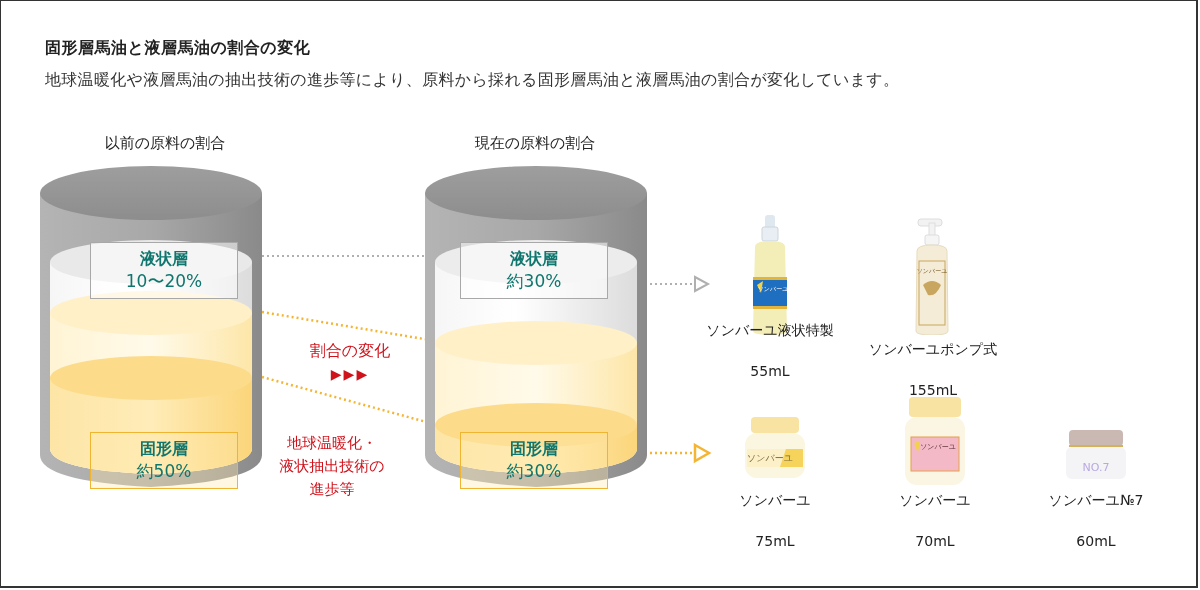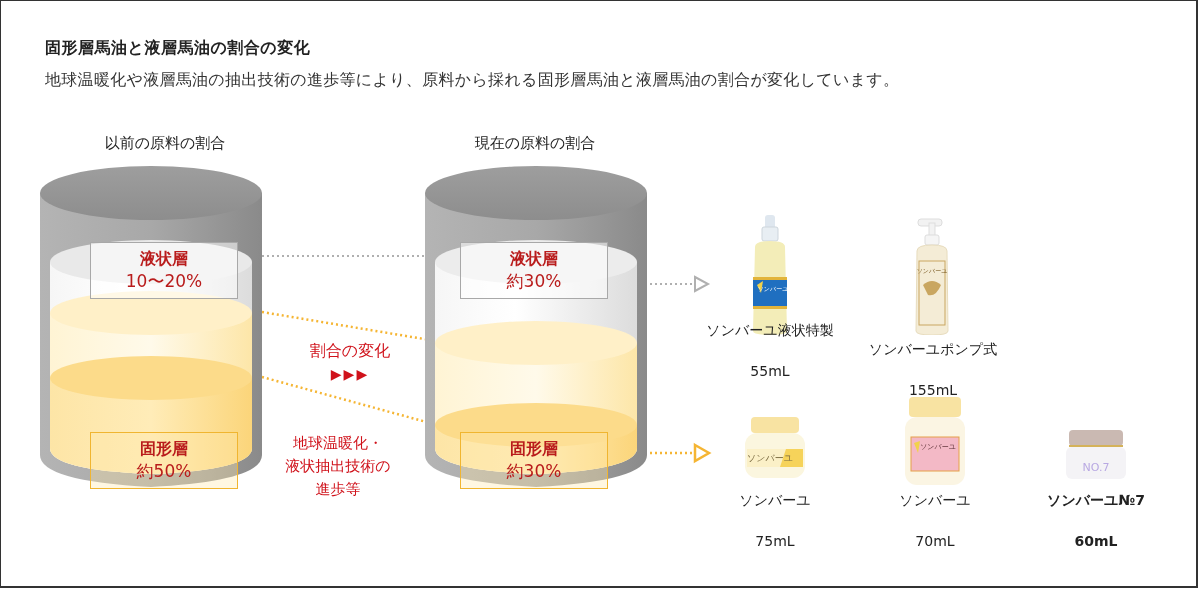--- a/index.html
+++ b/index.html
@@ -3,28 +3,28 @@
 <meta charset="utf-8">
 <style>
   html,body{margin:0;padding:0;background:#fff;}
   body{width:1200px;height:590px;position:relative;overflow:hidden;font-family:"DejaVu Sans","Liberation Sans",sans-serif;color:#333;}
   .frame{position:absolute;left:0;top:0;width:1198px;height:588px;border:1px solid #333;border-right-width:2px;border-bottom-width:2px;box-sizing:border-box;}
   .title{position:absolute;left:45px;top:38px;font-family:"DejaVu Serif","Liberation Serif",serif;font-size:16px;color:#222;letter-spacing:0.5px;font-weight:bold;}
   .subtitle{position:absolute;left:45px;top:70px;font-family:"DejaVu Serif","Liberation Serif",serif;font-size:16px;color:#333;letter-spacing:0.3px;}
   .col-heading{position:absolute;font-size:15px;color:#222;text-align:center;width:220px;}
   .tank{position:absolute;width:222px;height:420px;}
   .tank svg{position:absolute;left:0;top:0;}
-  .layer-box{position:absolute;box-sizing:border-box;text-align:center;font-weight:bold;font-size:16px;line-height:22px;color:#b91c1c;padding-top:5px;}
+  .layer-box{position:absolute;box-sizing:border-box;text-align:center;font-weight:bold;font-size:16px;line-height:22px;color:#0f766e;padding-top:5px;}
   .layer-box.liquid{border:1px solid #a8a8a8;background:rgba(255,255,255,0.55);}
   .layer-box.solid{border:1px solid #f0b530;background:rgba(255,232,170,0.35);}
   .layer-box span{display:block;}
   .layer-box .pct{font-weight:normal;font-size:17px;}
   .change{position:absolute;left:280px;top:341px;width:140px;text-align:center;color:#d0121b;font-weight:normal;font-size:16px;}
   .arrows{position:absolute;left:280px;top:366px;width:140px;text-align:center;color:#d0121b;font-size:14px;letter-spacing:2px;}
-  .reasons{position:absolute;left:263px;top:432px;width:150px;text-align:center;color:#d0121b;font-size:15px;line-height:23px;}
+  .reasons{position:absolute;left:257px;top:432px;width:150px;text-align:center;color:#d0121b;font-size:15px;line-height:23px;}
   .reasons span{display:block;}
   .product{position:absolute;text-align:center;width:160px;}
   .product .name{font-size:14px;color:#222;display:block;}
   .product .vol{font-size:14px;color:#222;display:block;margin-top:23px;}
   .pimg{position:absolute;}
 </style>
 </head>
 <body>
 
 <div class="frame"></div>
@@ -173,16 +173,16 @@
   <span class="vol">155mL</span>
 </div>
 <div class="product" style="left:695px;top:492px;">
   <span class="name">ソンバーユ</span>
   <span class="vol">75mL</span>
 </div>
 <div class="product" style="left:855px;top:492px;">
   <span class="name">ソンバーユ</span>
   <span class="vol">70mL</span>
 </div>
-<div class="product" style="left:1016px;top:492px;font-weight:bold;">
+<div class="product" style="left:1016px;top:492px;">
   <span class="name">ソンバーユ№7</span>
   <span class="vol">60mL</span>
 </div>
 
 </body></html>

